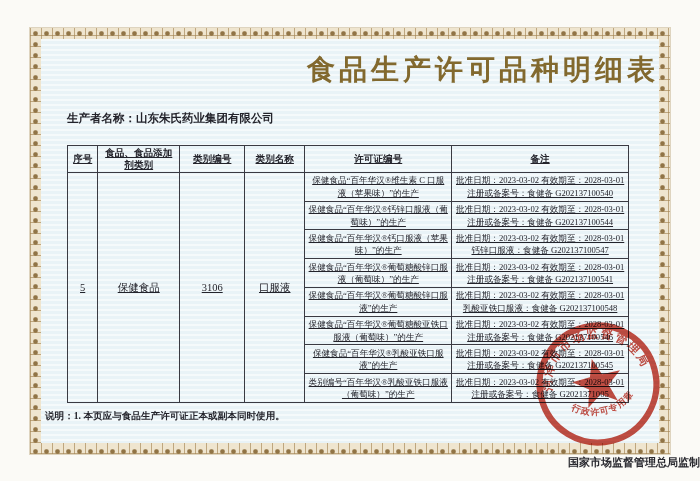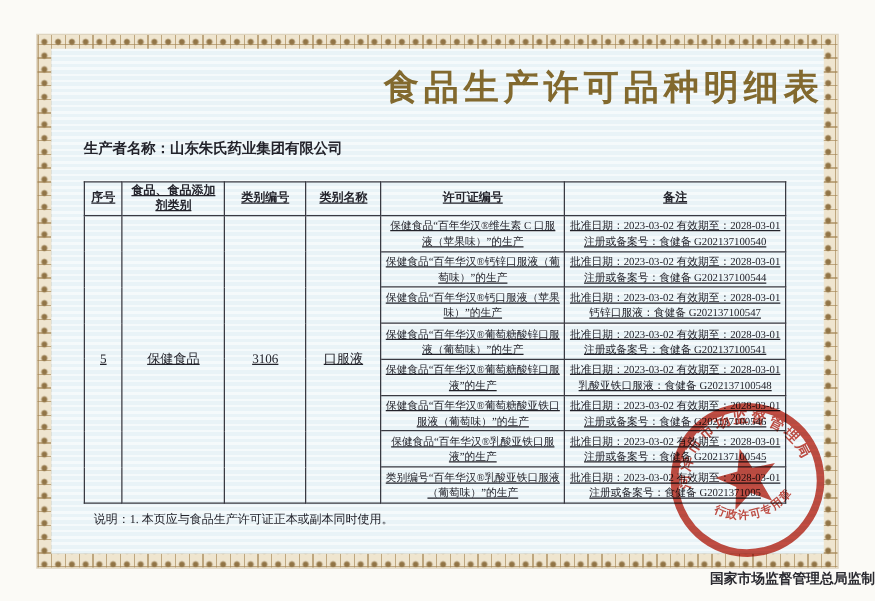--- a/index.html
+++ b/index.html
@@ -49,22 +49,22 @@
     border:1px solid #3a3a42;
     padding:1px 3px;
     text-align:center;vertical-align:middle;
     overflow:hidden;
   }
   table.grid th{font-size:9.6px;font-weight:bold;height:21px;line-height:1.25;}
   td.merged{font-size:10.5px;}
   td.remark div{white-space:normal;}
   
   .notes{
-    position:absolute;left:34px;top:369px;right:20px;
-    font-size:9.6px;line-height:1.75;
+    position:absolute;left:4px;top:369px;right:20px;
+    font-size:9.6px;line-height:1.75;font-weight:bold;
   }
   .notes .n2{padding-left:33px;}
   .footer{
     position:absolute;left:4px;right:0;top:455px;
     text-align:right;font-size:11px;font-weight:bold;color:#2a2a30;
   }
   
   .stamp{
     position:absolute;left:531px;top:317px;width:134px;height:134px;
     transform:rotate(-14deg);

